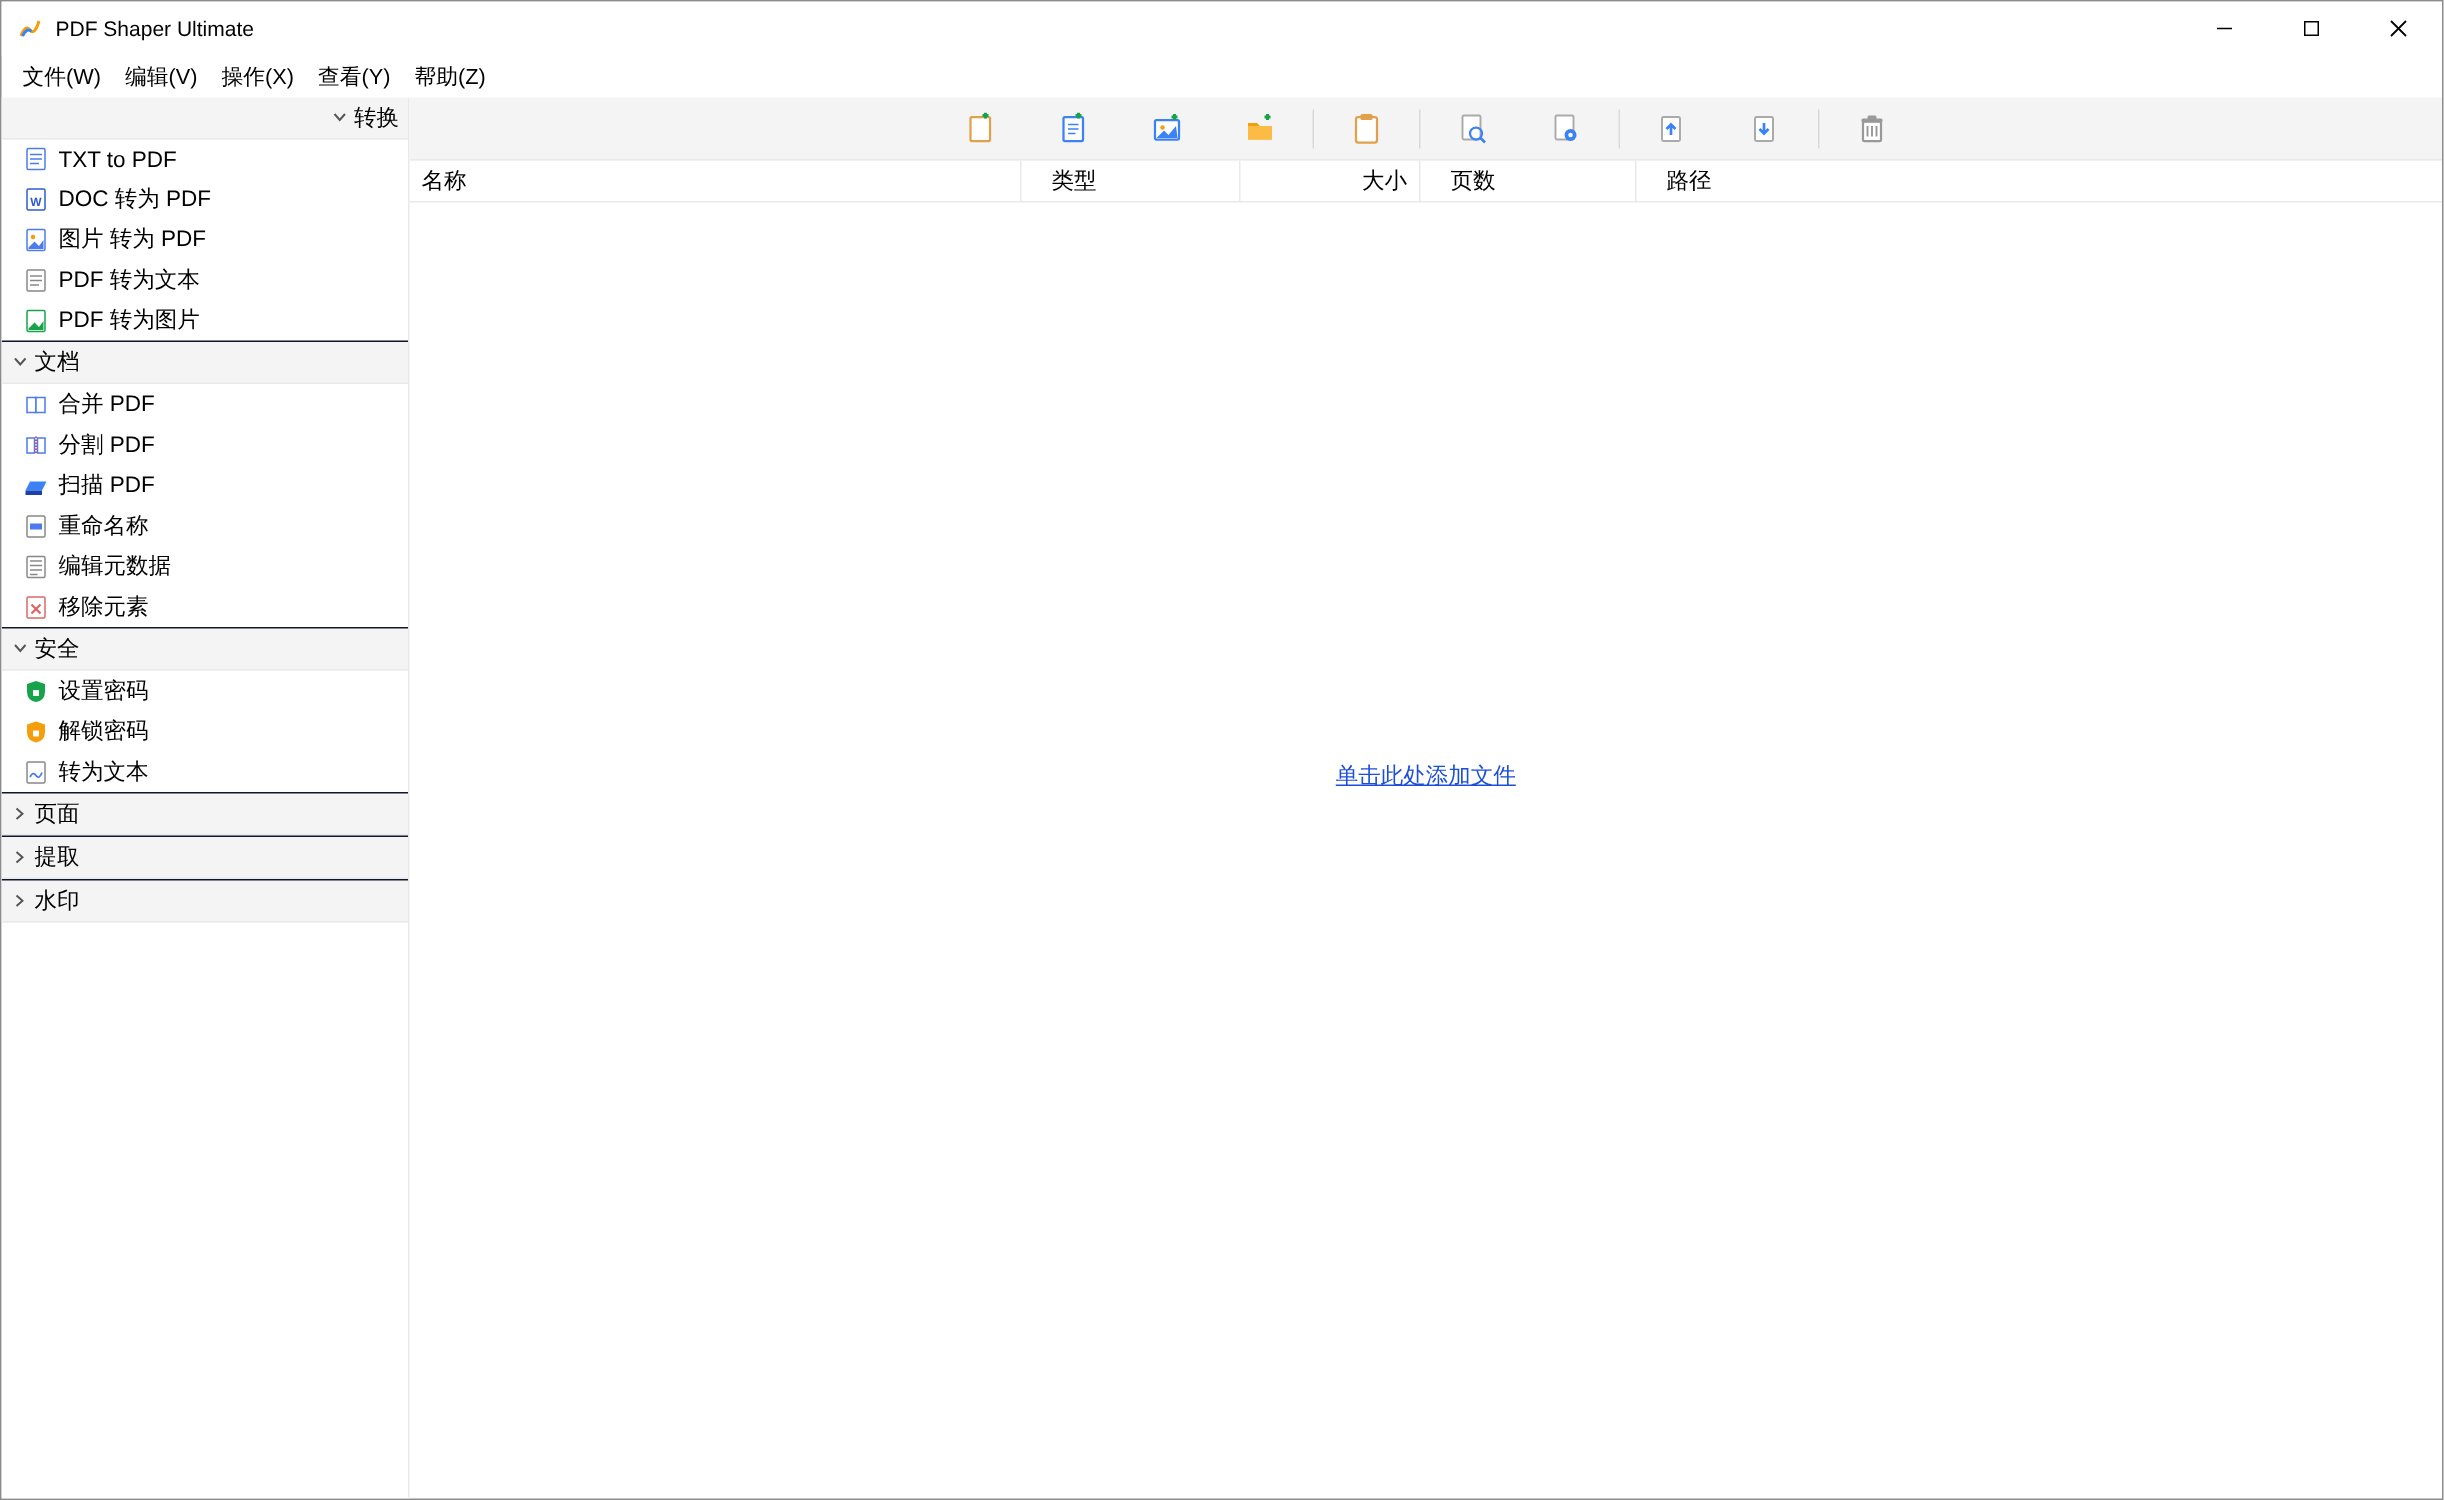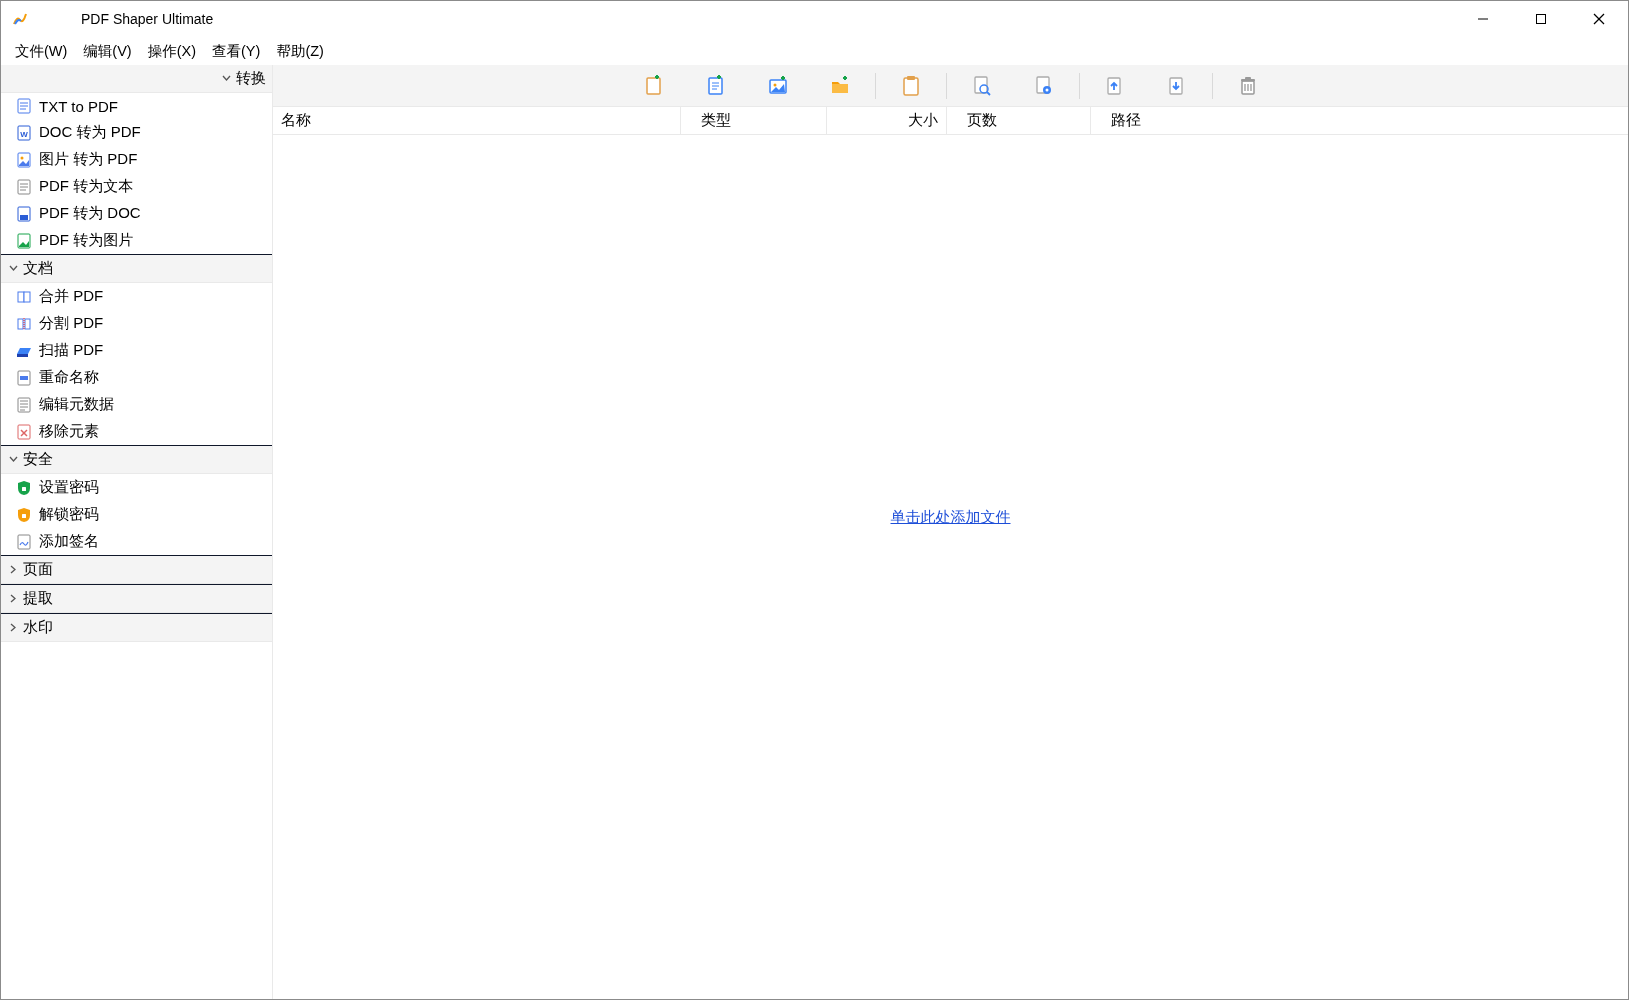--- a/index.html
+++ b/index.html
@@ -12,21 +12,20 @@
   border: 1px solid #8b8b8b;
   display: flex;
   flex-direction: column;
 }
 .title-bar {
   height: 36px;
   display: flex;
   align-items: center;
   padding-left: 10px;
   background: #fff;
-  gap: 44px;
 }
 .title-bar .app-icon { width: 18px; height: 18px; margin-right: 8px; display:flex; align-items:center; justify-content:center; }
 .title-bar .title { font-size: 14px; color: #000; flex: 0 0 auto; }
 .title-spacer { flex: 1; }
 .win-controls { display: flex; height: 100%; }
 .win-btn { width: 58px; display:flex; align-items:center; justify-content:center; cursor:pointer; }
 .menu-bar {
   height: 28px;
   display: flex;
   align-items: center;
@@ -199,29 +198,20 @@
             <line x1="3" y1="5" x2="11" y2="5" stroke="#888"></line>
             <line x1="3" y1="8" x2="11" y2="8" stroke="#888"></line>
             <line x1="3" y1="11" x2="9" y2="11" stroke="#888"></line>
           </svg>
         </span>
       <span>PDF 转为文本</span>
     </div>
     <div class="sidebar-item">
       <span class="side-icon">
           <svg width="14" height="16">
-            <rect x="1" y="1" width="12" height="14" rx="1" stroke="#2b5dd6" fill="#fff" stroke-width="1"></rect>
-            <rect x="3" y="9" width="8" height="5" fill="#2b5dd6"></rect>
-          </svg>
-        </span>
-      <span>PDF 转为 DOC</span>
-    </div>
-    <div class="sidebar-item">
-      <span class="side-icon">
-          <svg width="14" height="16">
             <rect x="1" y="1" width="12" height="14" rx="1" stroke="#16a34a" fill="#fff" stroke-width="1"></rect>
             <path d="M2 13 L6 9 L9 12 L12 8 L12 14 L2 14 Z" fill="#16a34a"></path>
           </svg>
         </span>
       <span>PDF 转为图片</span>
     </div>
 
     <div class="group-header">
       <span class="chev">
           <svg width="9" height="9">
@@ -316,21 +306,21 @@
         </span>
       <span>解锁密码</span>
     </div>
     <div class="sidebar-item">
       <span class="side-icon">
           <svg width="14" height="16">
             <rect x="1" y="1" width="12" height="14" rx="1" stroke="#888" fill="#fff"></rect>
             <path d="M3 11 Q5 7 7 10 Q9 13 11 8" stroke="#4b7bec" fill="none" stroke-width="1.2"></path>
           </svg>
         </span>
-      <span>添加签名</span>
+      <span>转为文本</span>
     </div>
 
     <div class="group-header">
       <span class="chev">
           <svg width="9" height="9">
             <path d="M2 1 L6 4.5 L2 8" stroke="#555" stroke-width="1.3" fill="none"></path>
           </svg>
         </span>
       <span>页面</span>
     </div>

